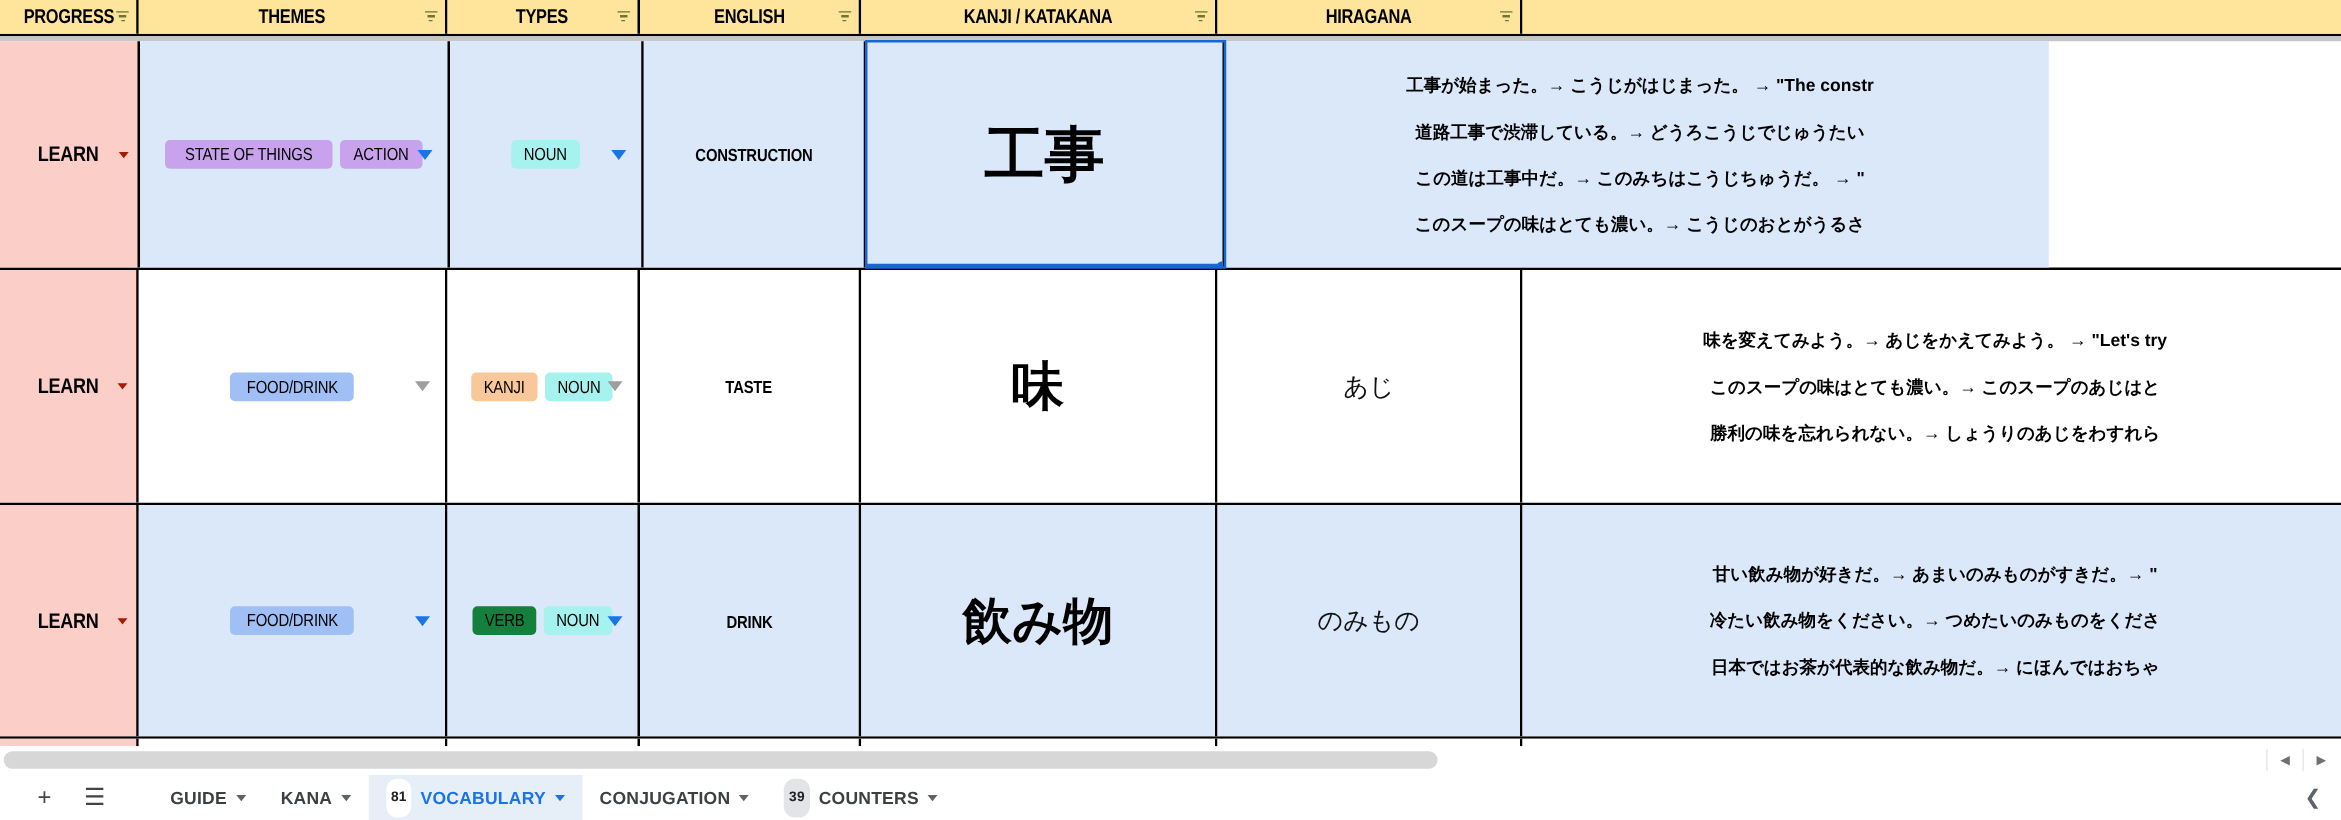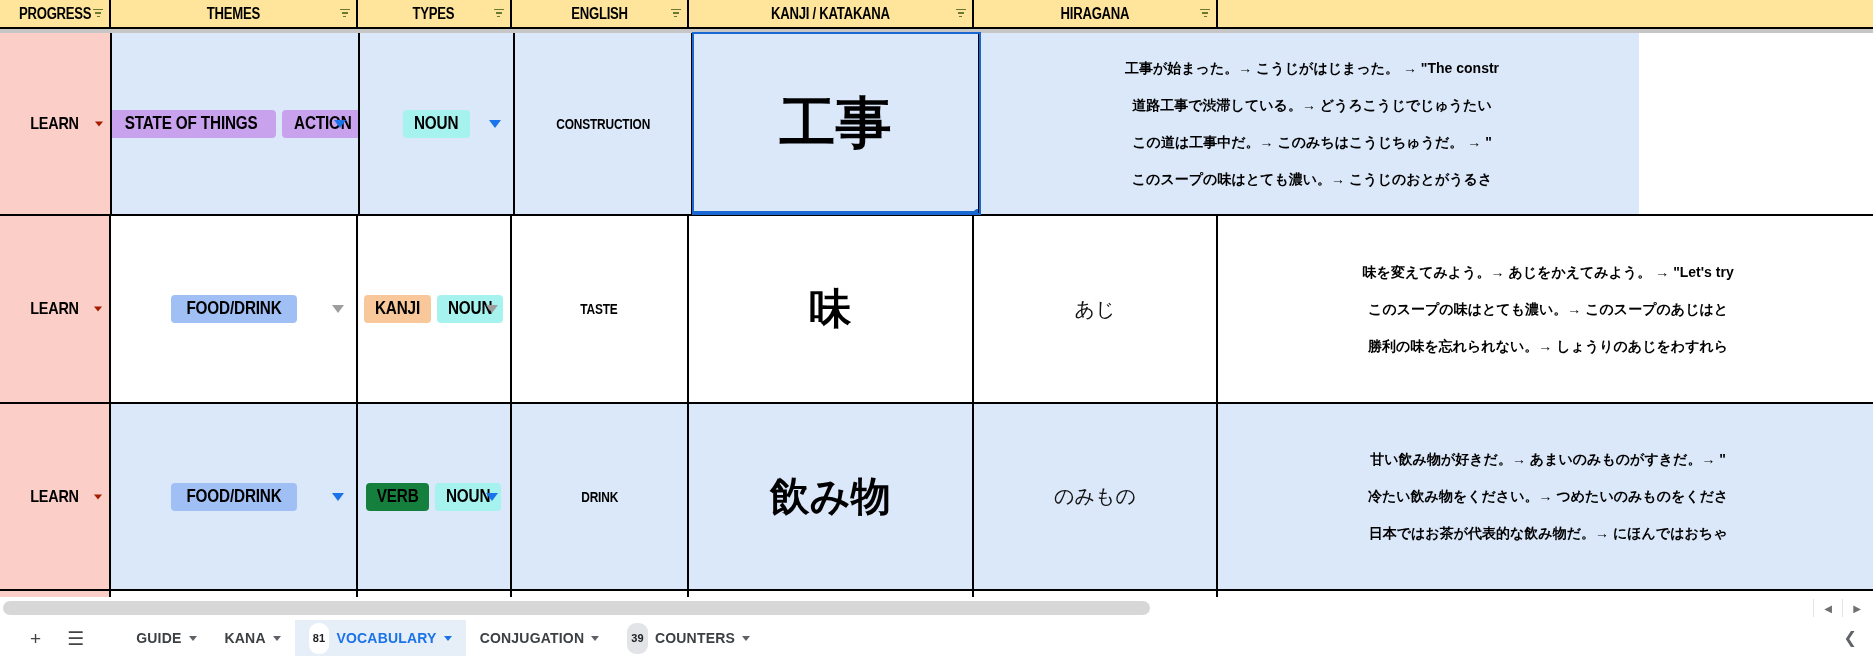--- a/index.html
+++ b/index.html
@@ -39,32 +39,32 @@
   .bg-white { background:#FFFFFF; }
 
   .learn { font-weight:bold; font-size:17px; letter-spacing:-0.3px;
     transform:scaleX(0.85); }
   .learn-arrow { position:absolute; right:7px; top:50%; transform:translateY(-50%);
     width:0; height:0; border-left:4px solid transparent;
     border-right:4px solid transparent; border-top:5px solid #A61C00; cursor:pointer; }
 
   .chip-wrap { display:flex; gap:6px; align-items:center; }
   .pill { display:inline-block; padding:3px 7px 4px; border-radius:4px;
-    font-weight:bold; font-size:18px; letter-spacing:-0.2px; color:#000;
+    font-weight:normal; font-size:14px; letter-spacing:-0.2px; color:#000;
     white-space:nowrap; cursor:pointer; }
   .pill-inner { display:inline-block; transform:scaleX(0.85); }
   .dd-arrow { position:absolute; right:12px; top:50%; transform:translateY(-50%);
     width:0; height:0; border-left:6px solid transparent;
     border-right:6px solid transparent; border-top:8px solid #1A73E8; cursor:pointer; }
   .dd-grey { border-top-color:#9E9E9E; }
 
   .english { font-weight:bold; font-size:14px; letter-spacing:-0.2px;
     transform:scaleX(0.85); white-space:nowrap; }
   .kanji { font-weight:bold; color:#000; white-space:nowrap; }
-  .k1{font-size:56px}.k2{font-size:42px}.k3{font-size:40px}
+  .k1{font-size:48px}.k2{font-size:42px}.k3{font-size:40px}
   .hira { font-size:20px; color:#111; white-space:nowrap; }
 
   .examples { display:flex; flex-direction:column; justify-content:center;
     padding-left:5px; }
   .ex-line { font-weight:bold; font-size:14px; line-height:37px;
     white-space:nowrap; color:#000; }
 
   
   .selected { outline:2px solid #1967D2; outline-offset:-1px; z-index:5; }
   .fill-handle { position:absolute; right:-5px; bottom:-5px; width:10px; height:10px;

